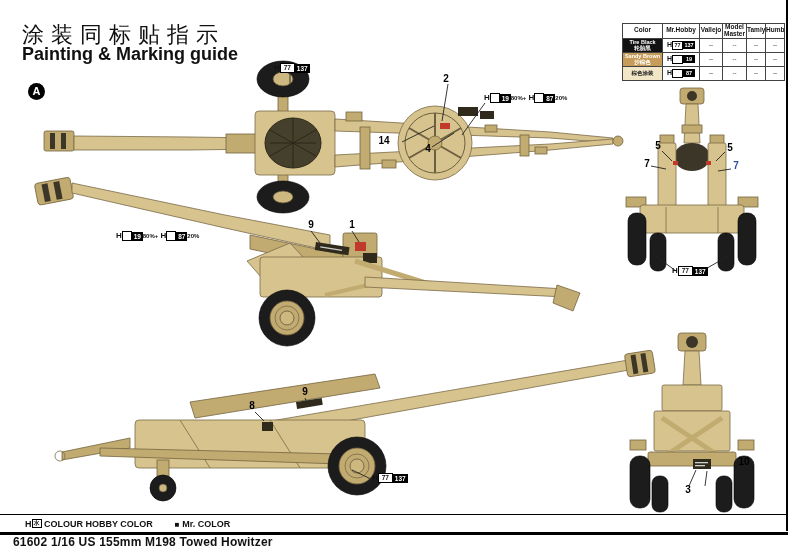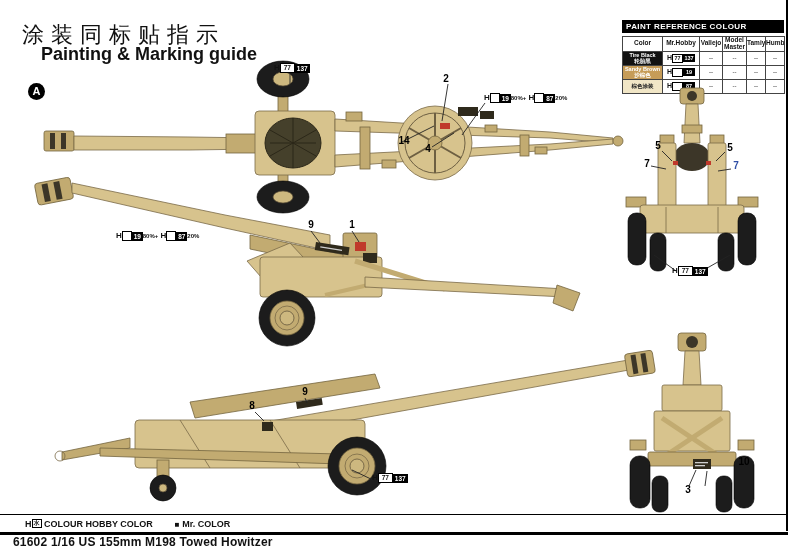--- a/index.html
+++ b/index.html
@@ -2,21 +2,21 @@
 <html><head>
 <meta charset="utf-8">
 <style>
   html,body{margin:0;padding:0;background:#888;}
   .page{position:relative;width:800px;height:558px;background:#ffffff;overflow:hidden;
         font-family:"Liberation Sans","DejaVu Sans",sans-serif;color:#111;}
   .abs{position:absolute;}
 
   
   .title-zh{left:22px;top:20px;font-size:22px;font-weight:normal;letter-spacing:7px;}
-  .title-en{left:22px;top:44px;font-size:18px;font-weight:bold;margin-left:19px;}
+  .title-en{left:22px;top:44px;font-size:18px;font-weight:bold;}
   .badge-a{left:28px;top:83px;width:17px;height:17px;background:#000;color:#fff;border-radius:50%;
            font-size:11px;font-weight:bold;text-align:center;line-height:17px;}
 
   
   .ptable-wrap{left:622px;top:20px;width:162px;}
   .ptable-title{background:#000;color:#fff;font-size:8px;font-weight:bold;letter-spacing:.4px;
                 padding:2px 4px;height:9px;line-height:9px;}
   table.ptable{border-collapse:collapse;width:162px;margin-top:3px;table-layout:fixed;}
   table.ptable td,table.ptable th{border:1px solid #444;font-size:6px;text-align:center;
                 vertical-align:middle;padding:0;height:13px;overflow:hidden;}
@@ -67,21 +67,20 @@
 </head>
 <body>
 
 <div class="page">
 
   <div class="abs title-zh">涂装同标贴指示</div>
   <div class="abs title-en">Painting &amp; Marking guide</div>
   <div class="abs badge-a">A</div>
 
   <div class="abs ptable-wrap">
-    <div class="ptable-title">PAINT  REFERENCE  COLOUR</div>
     <table class="ptable">
       <colgroup>
           <col style="width:40px">
           <col style="width:37px">
           <col style="width:23px">
           <col style="width:24px">
           <col style="width:19px">
           <col style="width:19px">
         </colgroup>
       <tbody>
@@ -323,21 +322,21 @@
 
   <div class="abs chip" style="left:372px;top:473px;">
     <span>H</span><span class="wbox">77</span><span class="bbox">137</span>
   </div>
 
   <div class="abs chip" style="left:672px;top:266px;">
     <span>H</span><span class="wbox">77</span><span class="bbox">137</span>
   </div>
 
   <div class="abs callout" style="left:446px;top:79px;">2</div>
-  <div class="abs callout" style="left:404px;top:141px;">14</div>
+  <div class="abs callout" style="left:384px;top:141px;">14</div>
   <div class="abs callout" style="left:428px;top:149px;">4</div>
   <div class="abs callout" style="left:311px;top:225px;">9</div>
   <div class="abs callout" style="left:352px;top:225px;">1</div>
   <div class="abs callout" style="left:305px;top:392px;">9</div>
   <div class="abs callout" style="left:252px;top:406px;">8</div>
   <div class="abs callout" style="left:658px;top:146px;">5</div>
   <div class="abs callout" style="left:647px;top:164px;">7</div>
   <div class="abs callout" style="left:730px;top:148px;">5</div>
   <div class="abs callout" style="left: 736px; top: 166px; color: rgb(46, 78, 165);">7</div>
   <div class="abs callout" style="left:688px;top:490px;">3</div>

